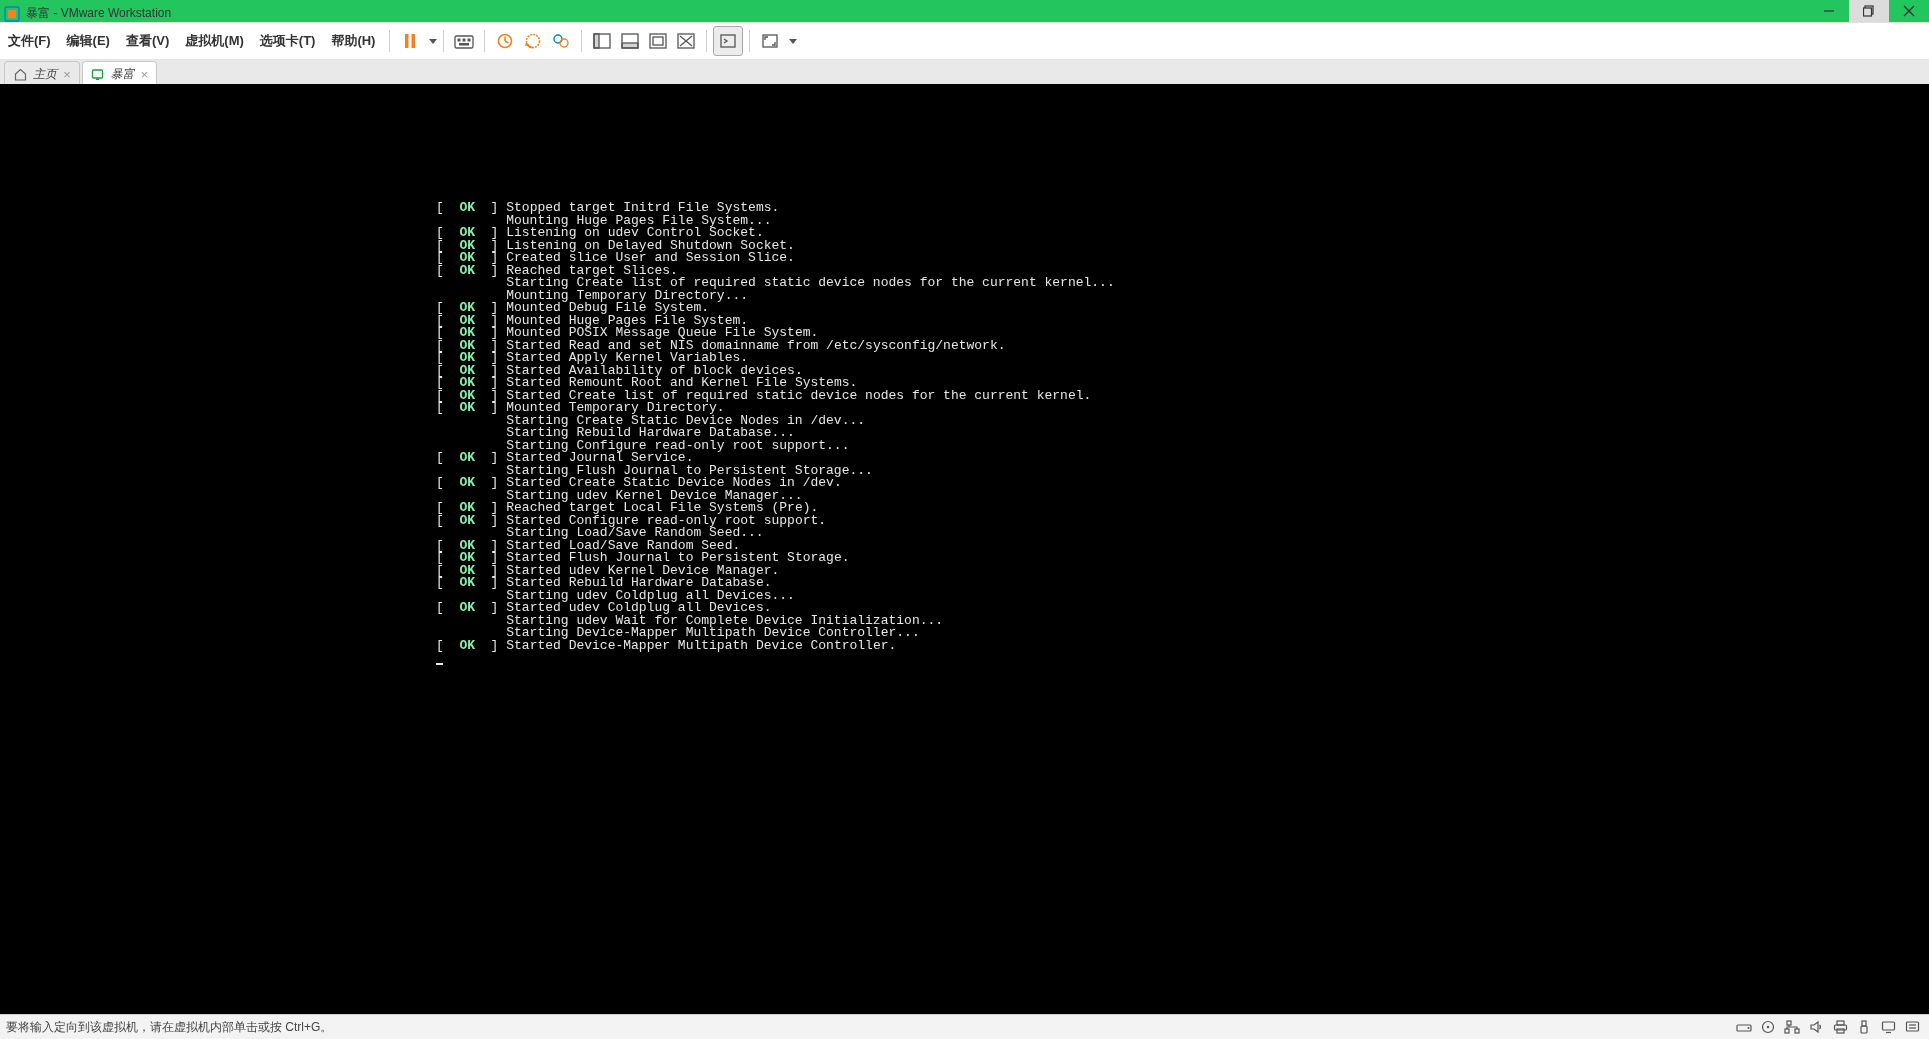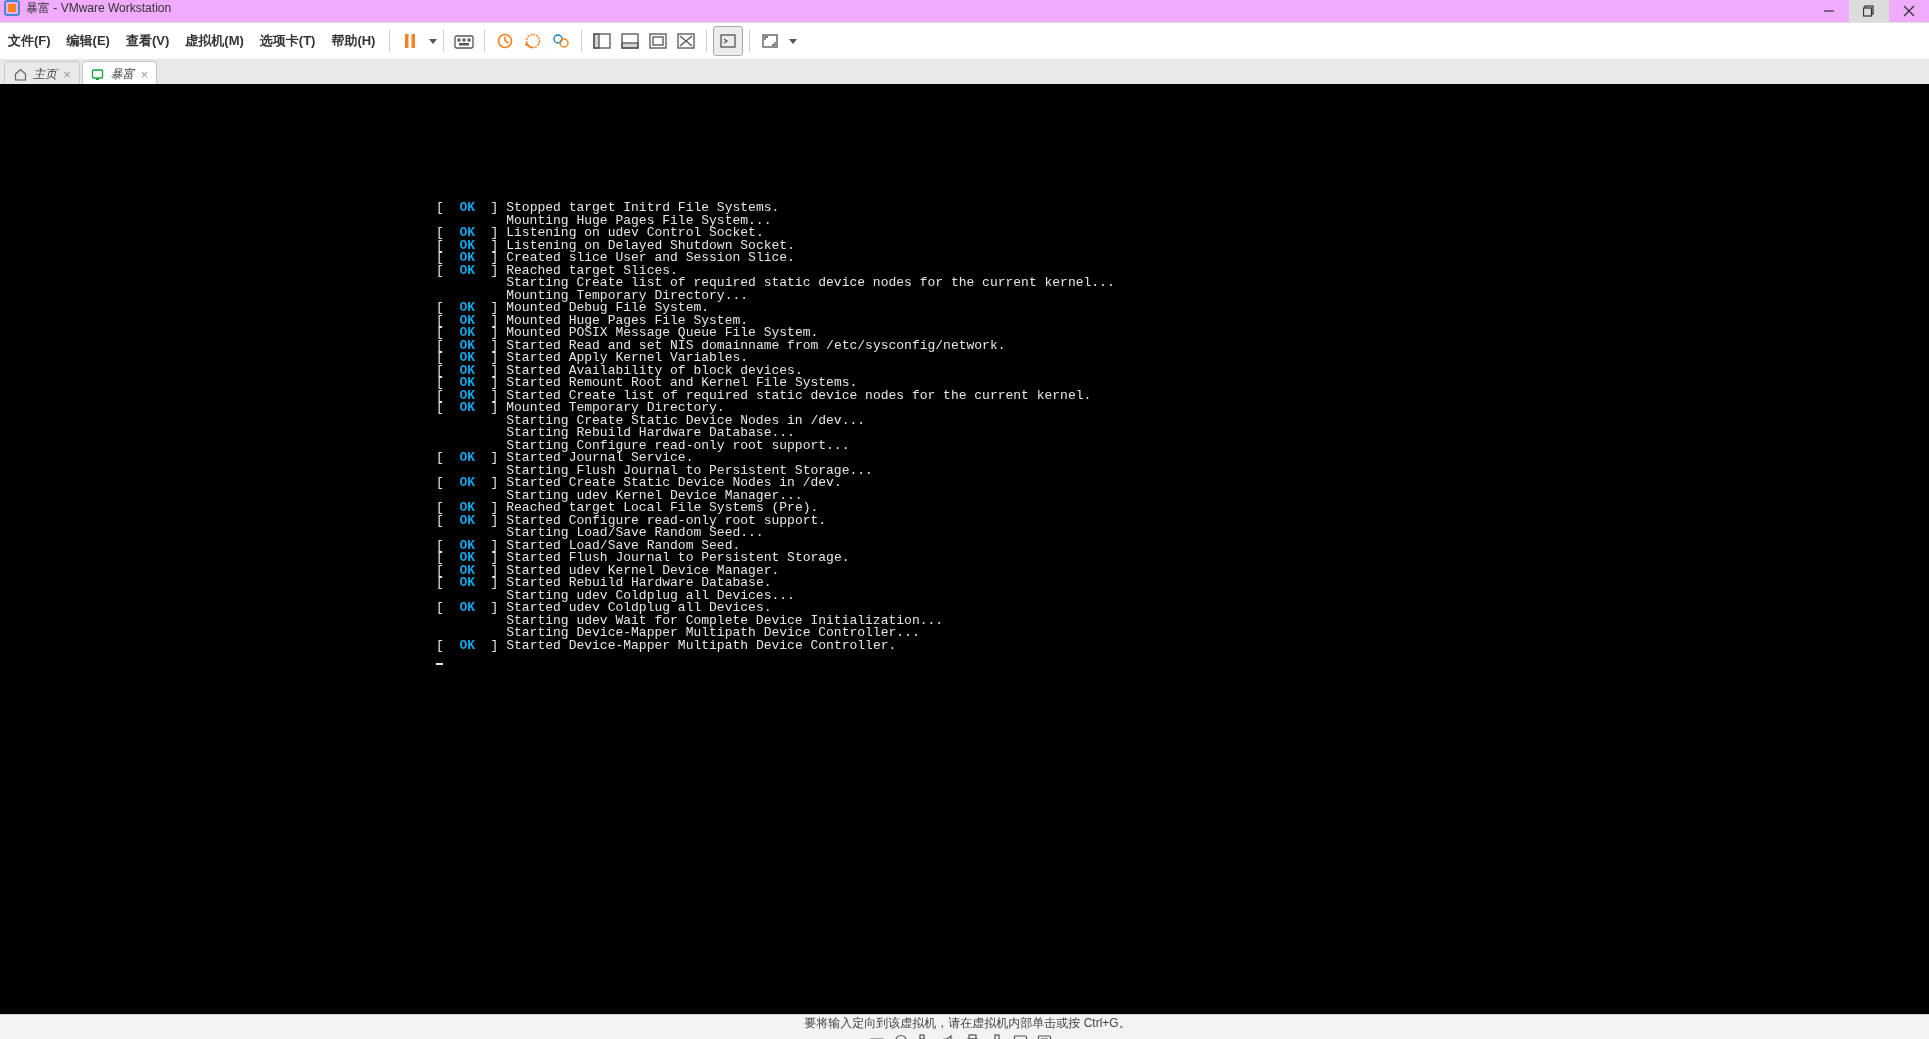--- a/index.html
+++ b/index.html
@@ -1,17 +1,17 @@
 <!DOCTYPE html>
 <html><head>
 <meta charset="utf-8">
 <style>
   html,body{margin:0;padding:0;width:1929px;height:1039px;background:#fff;font-family:"Microsoft YaHei","Segoe UI",Tahoma,Arial,sans-serif;overflow:hidden;}
   
-  .titlebar{height:22px;display:flex;align-items:flex-start;border-bottom:1px solid #e0e0e0;background:#f0abfc;font-size:12px;color:#333;}
+  .titlebar{height:22px;display:flex;align-items:flex-end;border-bottom:1px solid #e0e0e0;background:#22c55e;font-size:12px;color:#333;}
   .titlebar .app-icon{width:16px;height:16px;margin:0 6px 0 4px;display:flex;align-items:center;justify-content:center;}
   .titlebar .app-icon svg{display:block;}
   .titlebar-title{flex:0 0 auto;}
   .titlebar-spacer{flex:1 1 auto;}
   .win-btn{width:40px;height:22px;display:flex;align-items:center;justify-content:center;color:#555;}
   .win-btn.max{background:#dcdcdc;}
   .win-btn svg{display:block;}
   
   .menubar{height:36px;display:flex;align-items:center;border-bottom:1px solid #e5e5e5;background:#fff;font-size:13px;color:#333;font-weight:bold;}
   .menu-item{padding:0 8px;height:100%;display:flex;align-items:center;white-space:nowrap;}
@@ -25,25 +25,25 @@
   .tabstrip{height:26px;background:#e9e9e9;border-bottom:1px solid #c8c8c8;display:flex;align-items:flex-end;font-size:12px;padding-left:4px;}
   .tab{height:24px;display:flex;align-items:center;gap:6px;padding:0 8px;border:1px solid #c8c8c8;border-bottom:none;border-top-left-radius:4px;border-top-right-radius:4px;margin-right:2px;background:#e9e9e9;color:#444;font-style:italic;}
   .tab.active{background:#fff;justify-content:space-between;}
   .tab .tab-icon{width:14px;height:14px;display:flex;align-items:center;justify-content:center;}
   .tab .tab-close{color:#999;font-size:13px;line-height:1;}
   
   .vm-area{background:#000;position:absolute;left:0;right:0;top:84px;bottom:24px;overflow:hidden;}
   .console{position:absolute;left:436px;top:118px;font-family:"Courier New",monospace;font-size:13px;line-height:12.5px;color:#e6e6e6;white-space:pre;}
   .line{height:12.5px;}
   .br-l,.br-r{color:#e6e6e6;}
-  .ok{color:#0ea5e9;font-weight:bold;}
+  .ok{color:#86efac;font-weight:bold;}
   .msg{}
   .cursor{display:inline-block;width:7px;height:2px;background:#e6e6e6;vertical-align:bottom;}
   
-  .statusbar{position:absolute;left:0;right:0;bottom:0;height:24px;background:#f3f3f3;border-top:1px solid #d0d0d0;display:flex;align-items:center;font-size:12px;color:#444;flex-direction:column;}
+  .statusbar{position:absolute;left:0;right:0;bottom:0;height:24px;background:#f3f3f3;border-top:1px solid #d0d0d0;display:flex;align-items:center;font-size:12px;color:#444;}
   .status-text{padding-left:6px;flex:1 1 auto;white-space:nowrap;}
   .status-icons{display:flex;align-items:center;gap:6px;padding-right:8px;}
   .status-icons .sicon{width:18px;height:18px;display:flex;align-items:center;justify-content:center;color:#555;}
 </style>
 </head>
 <body>
 
 <div class="titlebar">
   <span class="app-icon">
     <svg width="16" height="16" viewBox="0 0 16 16">

